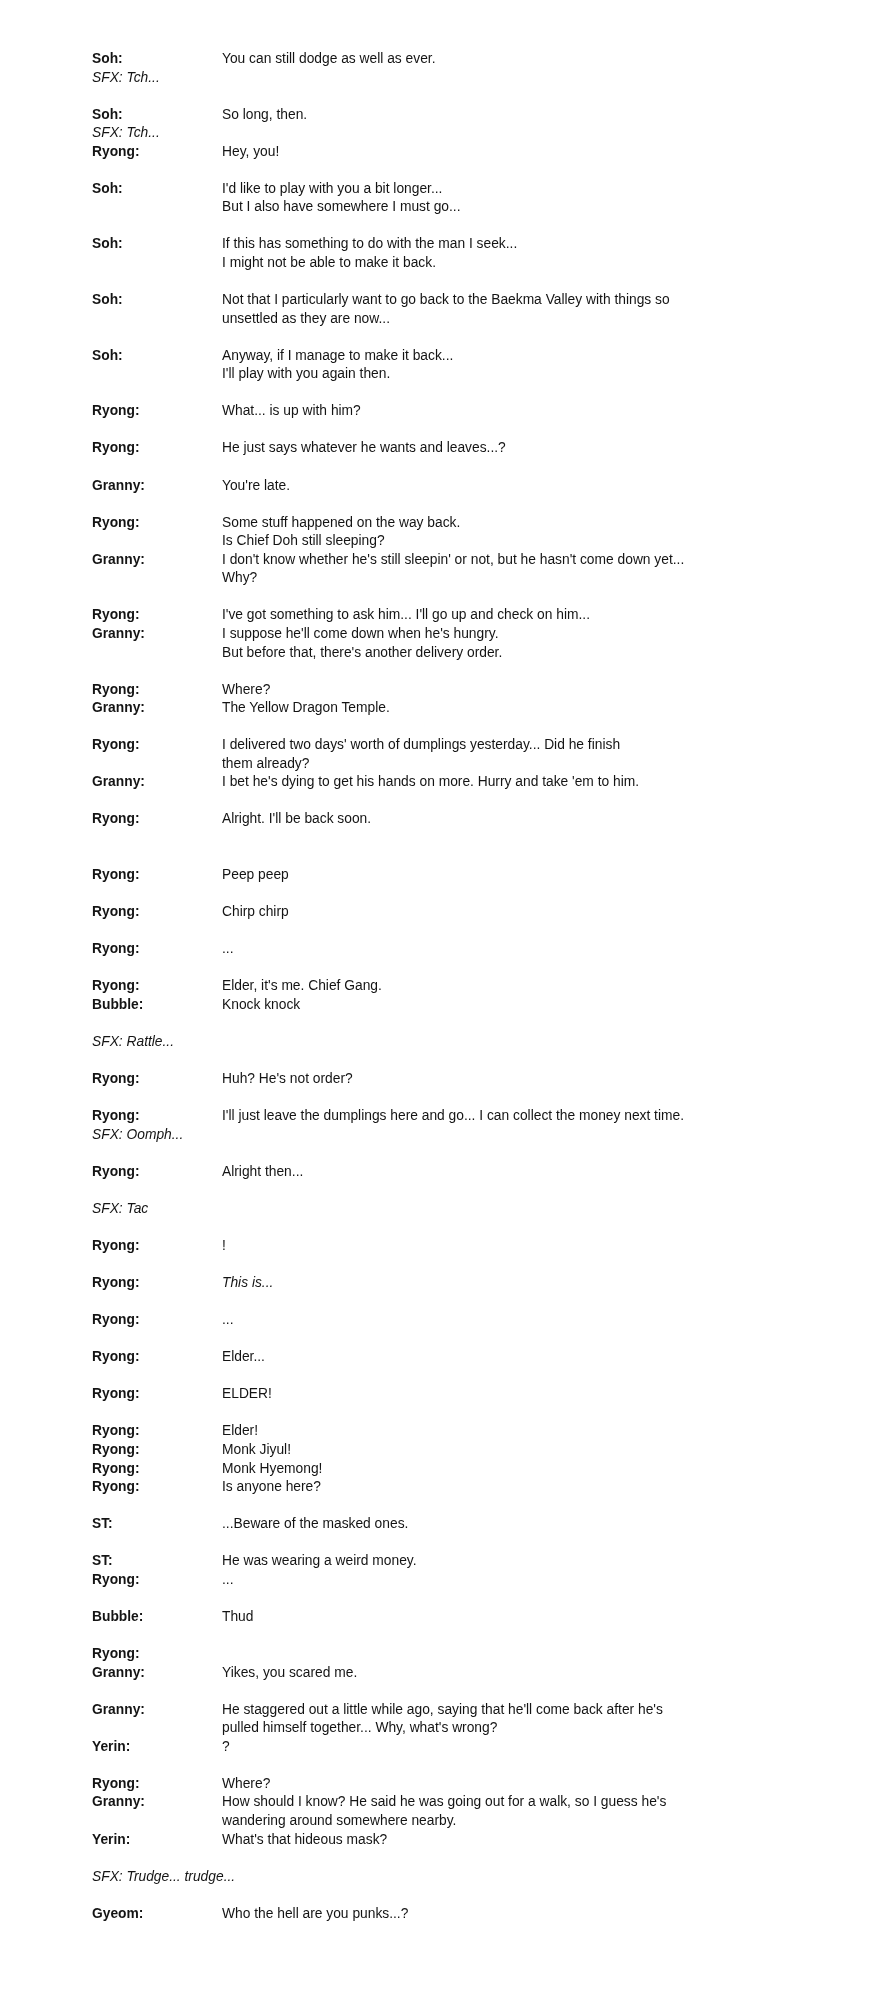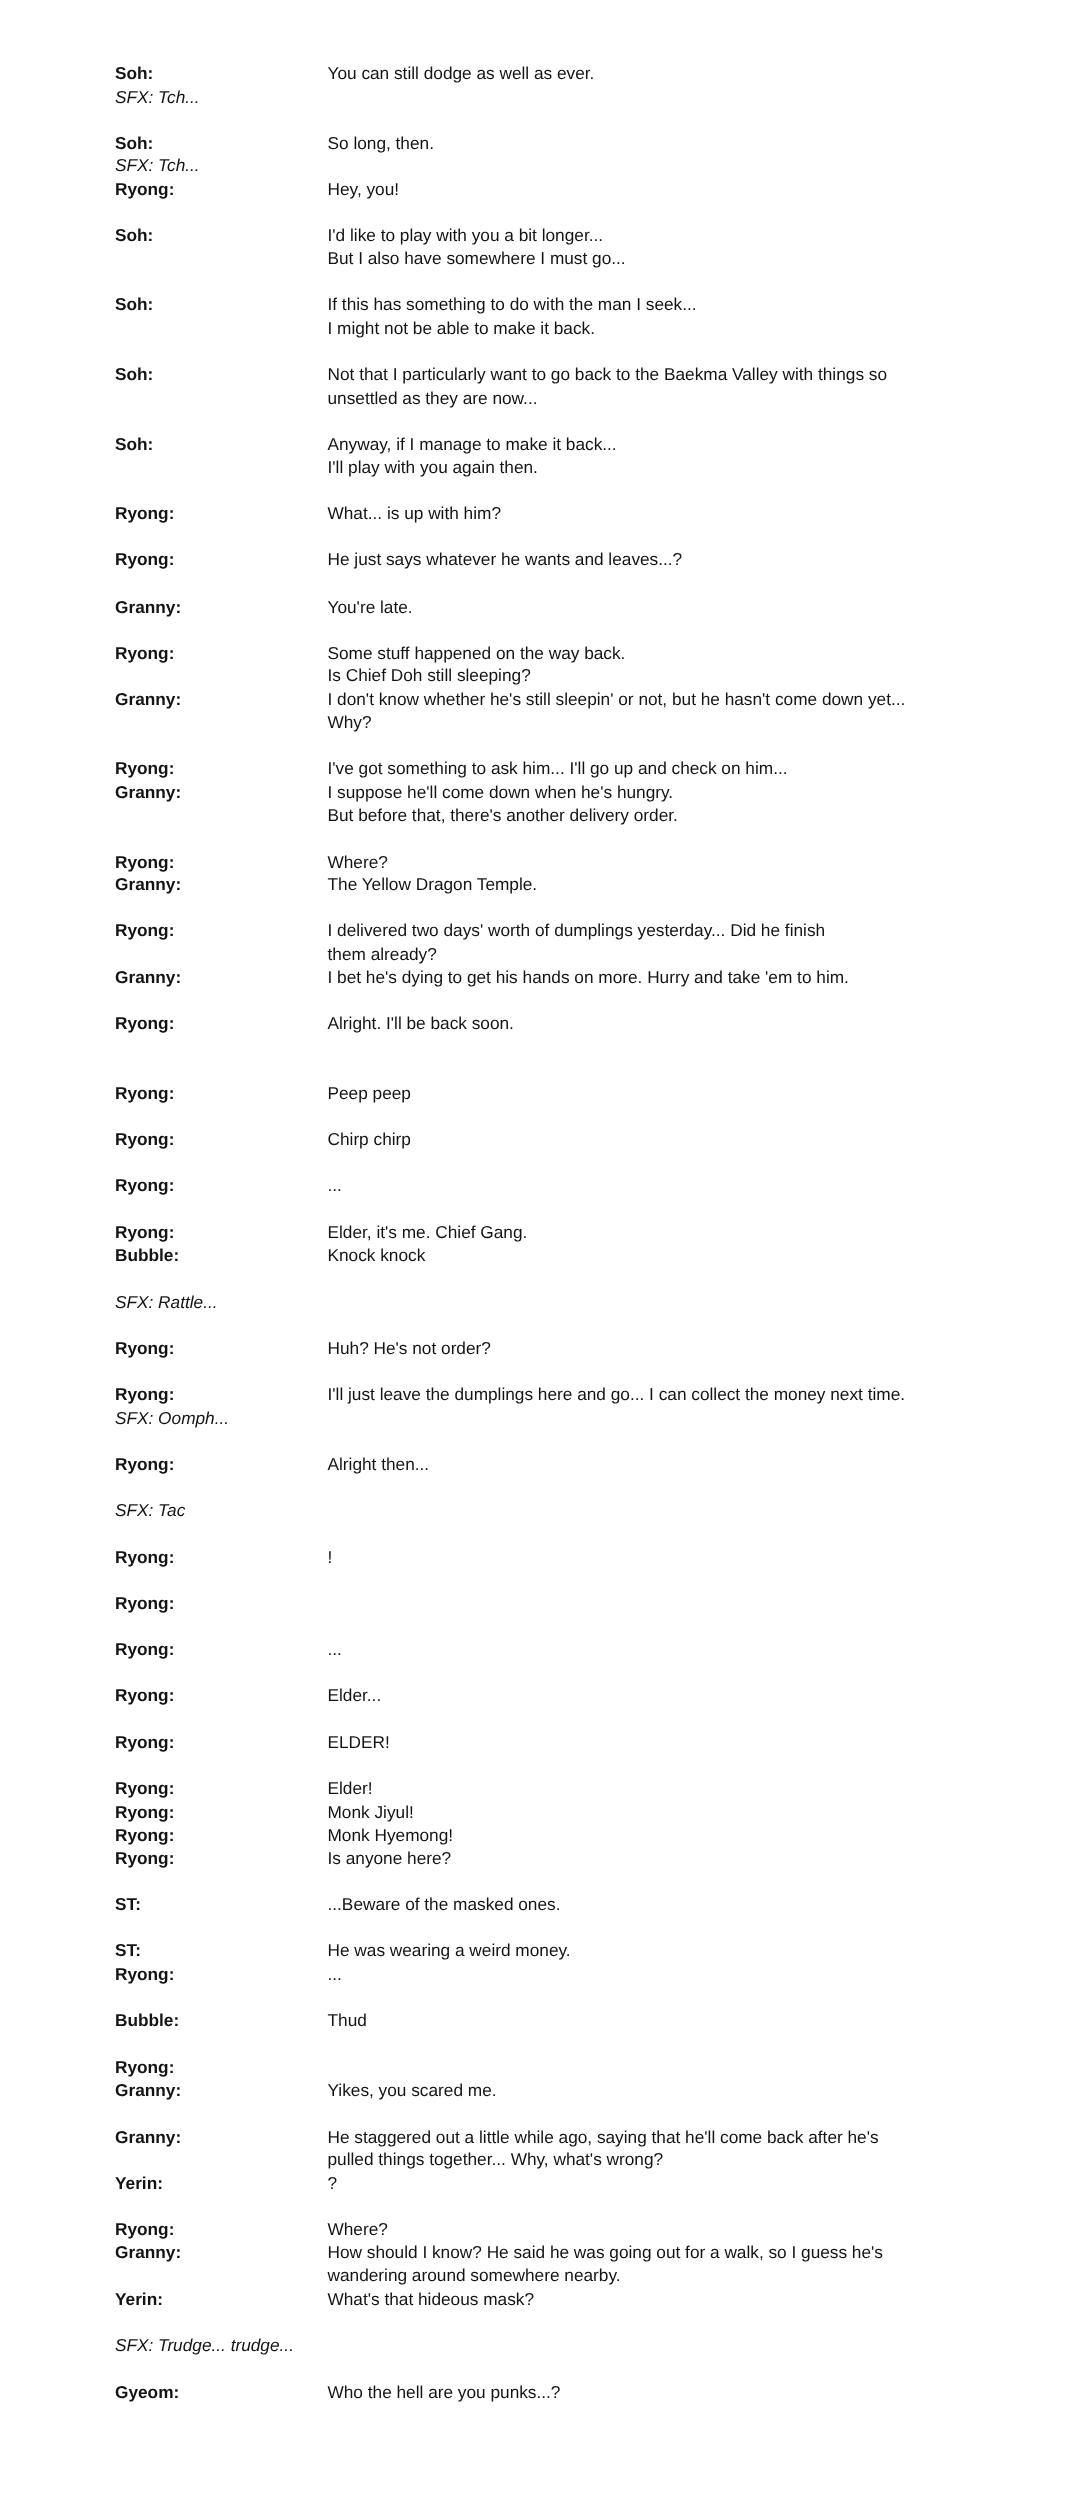--- a/index.html
+++ b/index.html
@@ -31,21 +31,20 @@
   .row {
     display: flex;
   }
   .speaker {
     flex: 0 0 130px;
     width: 130px;
     font-weight: bold;
   }
   .text {
     flex: 1 1 auto;
-    margin-left: 40px;
   }
   .italic {
     font-style: italic;
   }
   .sfx {
     font-style: italic;
   }
 </style>
 </head>
 <body>
@@ -245,20 +244,21 @@
       </div>
       <div class="block">
         <div class="line row">
           <span class="speaker">Ryong:</span>
           <span class="text">!</span>
         </div>
       </div>
       <div class="block">
         <div class="line row">
           <span class="speaker">Ryong:</span>
+          <span class="text italic">This is...</span>
         </div>
       </div>
       <div class="block">
         <div class="line row">
           <span class="speaker">Ryong:</span>
           <span class="text">...</span>
         </div>
       </div>
       <div class="block">
         <div class="line row">
@@ -321,21 +321,21 @@
           <span class="text">Yikes, you scared me.</span>
         </div>
       </div>
       <div class="block">
         <div class="line row">
           <span class="speaker">Granny:</span>
           <span class="text">He staggered out a little while ago, saying that he'll come back after he's</span>
         </div>
         <div class="line row">
           <span class="speaker"></span>
-          <span class="text">pulled things together... Why, what's wrong?</span>
+          <span class="text">pulled himself together... Why, what's wrong?</span>
         </div>
         <div class="line row">
           <span class="speaker">Yerin:</span>
           <span class="text">?</span>
         </div>
       </div>
       <div class="block">
         <div class="line row">
           <span class="speaker">Ryong:</span>
           <span class="text">Where?</span>

